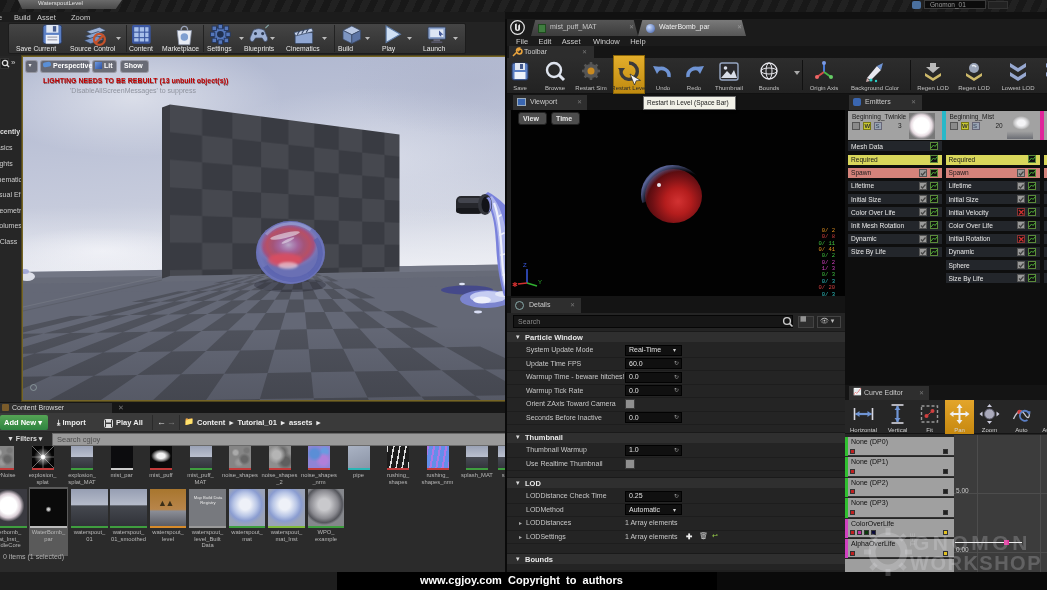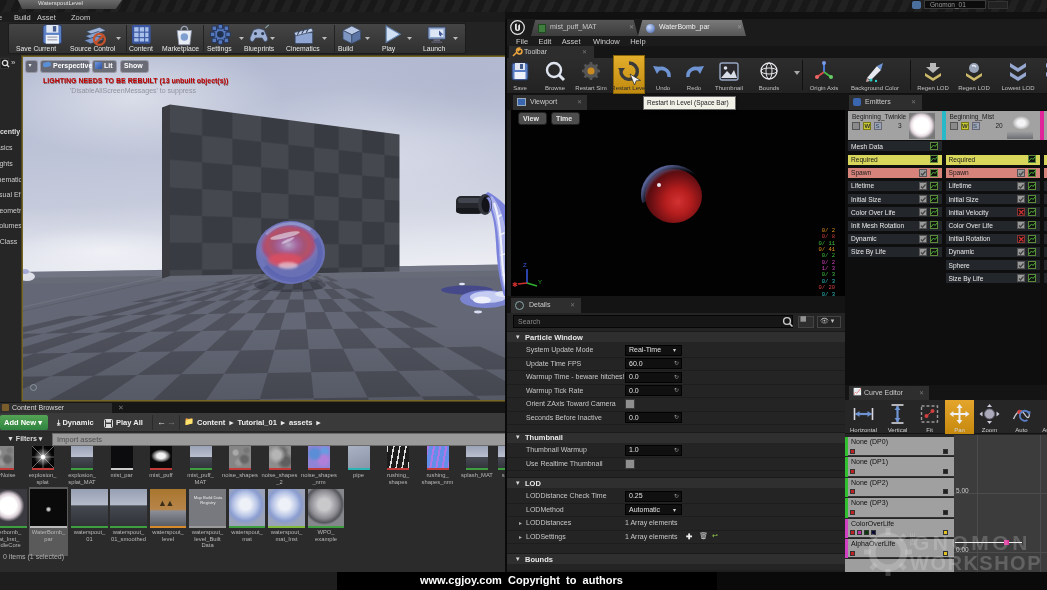--- a/index.html
+++ b/index.html
@@ -242,37 +242,37 @@
 
 <div class="ab" style="left:0;top:402px;width:507px;height:170px;background:#2b2b2b;overflow:hidden">
 <div class="ab" style="left:0;top:0;width:507px;height:11px;background:#161616"></div>
 <div class="ab" style="left:0;top:0.5px;width:112px;height:10.5px;background:#2f2f2f"></div>
 <div class="ab" style="left:2px;top:2px;width:7px;height:7px;background:#7a5b2a;border-radius:1px"></div>
 <div class="tx" style="left:12px;top:1.5px;font-size:7px;color:#d8d8d8">Content Browser</div>
 <div class="tx" style="left:118px;top:1.5px;font-size:7px;color:#777">✕</div>
 <div class="ab" style="left:0;top:11px;width:507px;height:19px;background:#3a3a3a;border-bottom:1px solid #262626"></div>
 <div class="ab" style="left:0px;top:13px;width:48px;height:15px;background:linear-gradient(#55a455,#2e8440);border-radius:2px"></div>
 <div class="tx" style="left:4px;top:16px;font-size:7.5px;font-weight:bold;color:#fff">Add New ▾</div>
-<div class="tx" style="left:57px;top:16px;font-size:7.5px;font-weight:bold;color:#eee">⤓ Dynamic</div>
+<div class="tx" style="left:57px;top:16px;font-size:7.5px;font-weight:bold;color:#eee">⤓ Import</div>
 <svg class="ab" style="left:104px;top:16.5px" width="9" height="9" viewBox="0 0 9 9">
       <rect x="0.5" y="0.5" width="8" height="8" rx="1" fill="none" stroke="#ddd" stroke-width="1"></rect>
       <rect x="2" y="0.5" width="5" height="3" fill="#ddd"></rect>
       <rect x="2" y="5" width="5" height="3.5" fill="#ddd"></rect>
     </svg>
     <div class="tx" style="left:116px;top:16px;font-size:7.5px;font-weight:bold;color:#eee">Play All</div>
 <div class="ab" style="left:152px;top:13px;width:1px;height:15px;background:#2a2a2a"></div>
 <div class="tx" style="left:157px;top:14.5px;font-size:9px;font-weight:bold;color:#ddd">←</div>
 <div class="tx" style="left:167px;top:14.5px;font-size:9px;font-weight:bold;color:#777">→</div>
 <div class="ab" style="left:179px;top:13px;width:1px;height:15px;background:#2a2a2a"></div>
 <div class="tx" style="left:184px;top:15px;font-size:8px;color:#ddd">📁</div>
 <div class="tx" style="left:197px;top:16px;font-size:7.5px;font-weight:bold;color:#eee">Content&nbsp;&nbsp;▸&nbsp;&nbsp;Tutorial_01&nbsp;&nbsp;▸&nbsp;&nbsp;assets&nbsp;&nbsp;▸</div>
 <div class="ab" style="left:0;top:30px;width:507px;height:15px;background:#2b2b2b"></div>
 <div class="tx" style="left:7px;top:32.5px;font-size:7px;font-weight:bold;color:#ddd">▼ Filters ▾</div>
 <div class="ab" style="left:52px;top:31px;width:455px;height:13px;background:#9a9a9a;border:1px solid #6a6a6a"></div>
-<div class="tx" style="left:57px;top:33px;font-size:7.5px;color:#4f4f4f">Import assets</div>
+<div class="tx" style="left:57px;top:33px;font-size:7.5px;color:#4f4f4f">Search cgjoy</div>
 <div class="ab" style="left:29px;top:85px;width:39px;height:69px;background:#5a5a5a"></div>
 <div class="ab" style="left:-8px;top:44px;width:22px;height:22px;background:#858585;background-image:radial-gradient(circle at 30% 30%,#aaa 2px,transparent 4px),radial-gradient(circle at 70% 60%,#666 3px,transparent 6px),radial-gradient(circle at 45% 75%,#999 2px,transparent 5px),radial-gradient(circle at 80% 20%,#777 2px,transparent 4px)"></div>
 <div class="ab" style="left:-8px;top:66px;width:22px;height:2px;background:#c23b3b"></div>
 <div class="tx" style="left:3px;top:70px;font-size:5.8px;color:#b8b8b8;transform:translateX(-50%)">bicyNoise</div>
 <div class="ab" style="left:31.5px;top:44px;width:22px;height:22px;background:#050505;background-image:radial-gradient(circle at 50% 50%,#fff 1.5px,rgba(255,255,255,0.5) 3px,transparent 9px),linear-gradient(0deg,transparent 47%,rgba(255,255,255,0.75) 50%,transparent 53%),linear-gradient(90deg,transparent 47%,rgba(255,255,255,0.75) 50%,transparent 53%),linear-gradient(45deg,transparent 48%,rgba(255,255,255,0.4) 50%,transparent 52%),linear-gradient(-45deg,transparent 48%,rgba(255,255,255,0.4) 50%,transparent 52%)"></div>
 <div class="ab" style="left:31.5px;top:66px;width:22px;height:2px;background:#c23b3b"></div>
 <div class="tx" style="left:42.5px;top:70px;font-size:5.8px;color:#b8b8b8;transform:translateX(-50%)">explosion_</div>
 <div class="tx" style="left:42.5px;top:76.5px;font-size:5.8px;color:#b8b8b8;transform:translateX(-50%)">splat</div>
 <div class="ab" style="left:71px;top:44px;width:22px;height:22px;background:linear-gradient(#9aa2b6 0%,#b9bfce 48%,#474a53 52%,#33353c 100%)"></div>
 <div class="ab" style="left:71px;top:66px;width:22px;height:2px;background:#3f9e3f"></div>

